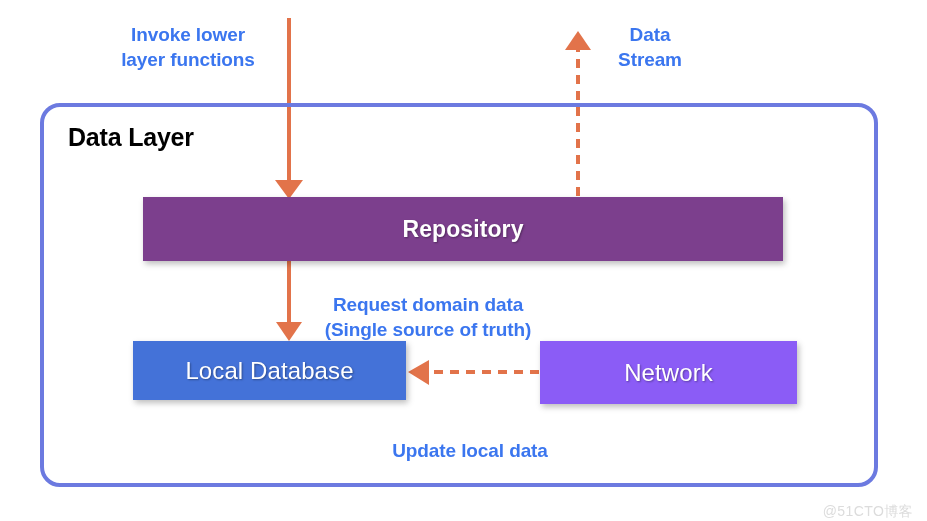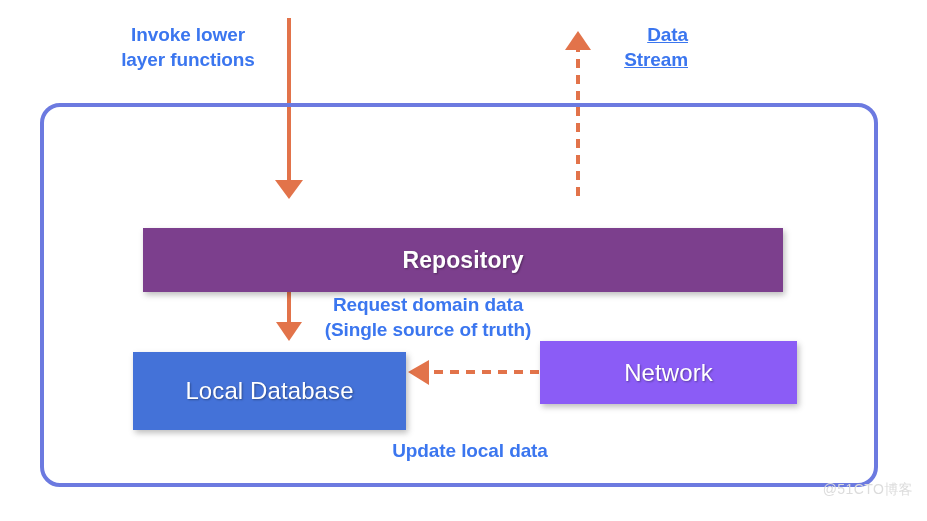--- a/index.html
+++ b/index.html
@@ -29,25 +29,24 @@
     white-space: pre-line;
     text-align: center;
   }
   #note-invoke {
     left: 104px;
     top: 22px;
     width: 168px;
     text-align: center;
   }
   #note-stream {
-    left: 576px;
+    left: 594px;
     top: 22px;
     width: 112px;
-    text-align: right;
-    text-decoration: underline;
+    text-align: center;
   }
   #note-request {
     left: 296px;
     top: 272px;
     width: 264px;
     text-align: center;
     margin-top: 20px;
   }
   #note-update {
     left: 350px;
@@ -91,27 +90,26 @@
     box-shadow: 2px 3px 6px rgba(0,0,0,0.26);
     text-shadow: 1px 1px 2px rgba(0,0,0,0.35);
     box-sizing: border-box;
   }
   #box-repository {
     left: 143px;
     top: 197px;
     width: 640px;
     height: 64px;
     background: #7C3F8D;
-    margin-top: 31px;
   }
   #box-local-database {
     left: 133px;
-    top: 352px;
+    top: 341px;
     width: 273px;
-    height: 78px;
+    height: 59px;
     background: #4472D8;
     font-weight: normal;
     font-size: 24px;
   }
   #box-network {
     left: 540px;
     top: 341px;
     width: 257px;
     height: 63px;
     background: #8b5cf6;
@@ -126,21 +124,21 @@
     top: 0;
     width: 927px;
     height: 521px;
     pointer-events: none;
   }
 
   
   #watermark {
     position: absolute;
     right: 14px;
-    bottom: 22px;
+    bottom: 0;
     font-size: 14px;
     color: #DCDCDC;
     letter-spacing: 0.4px;
   }
 </style>
 </head>
 <body>
 
 <div id="canvas">
 
@@ -168,20 +166,21 @@
   </svg>
 
   <div class="note" id="note-invoke">Invoke lower
 layer functions</div>
 
   <div class="note" id="note-stream">Data
 Stream</div>
 
   <div id="data-layer"></div>
 
+  <div id="data-layer-title">Data Layer</div>
 
   <div class="box" id="box-repository">Repository</div>
 
   <div class="note" id="note-request">Request domain data
 (Single source of truth)</div>
 
   <div class="box" id="box-local-database">Local Database</div>
 
   <div class="box" id="box-network">Network</div>
 

